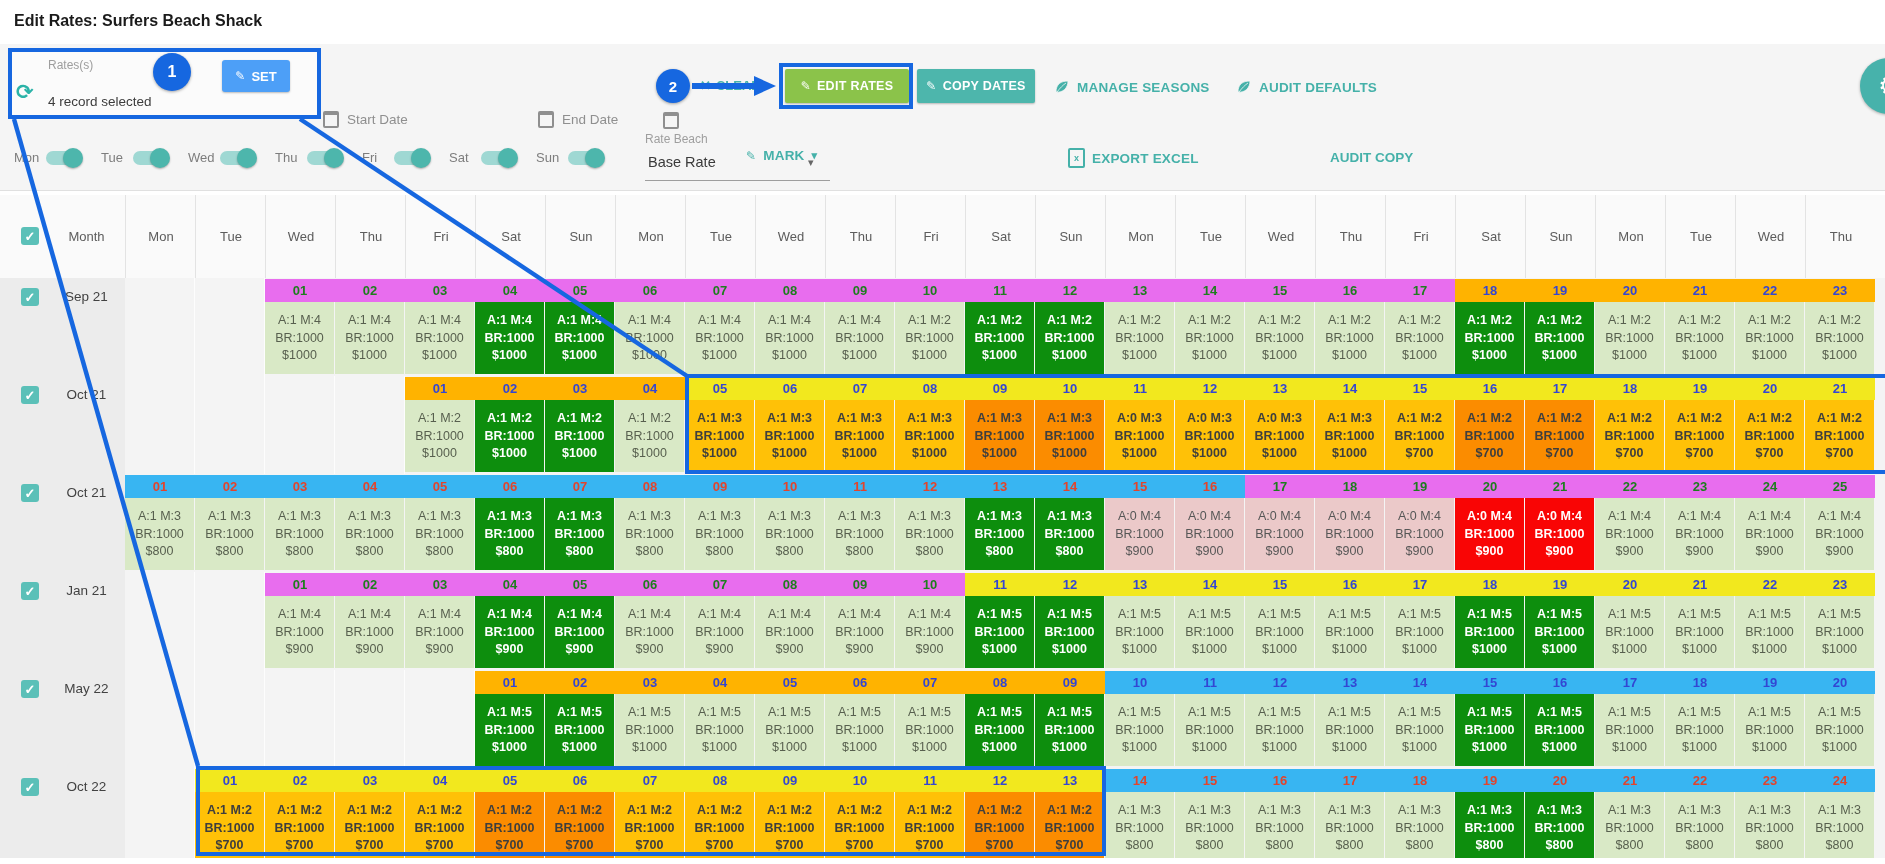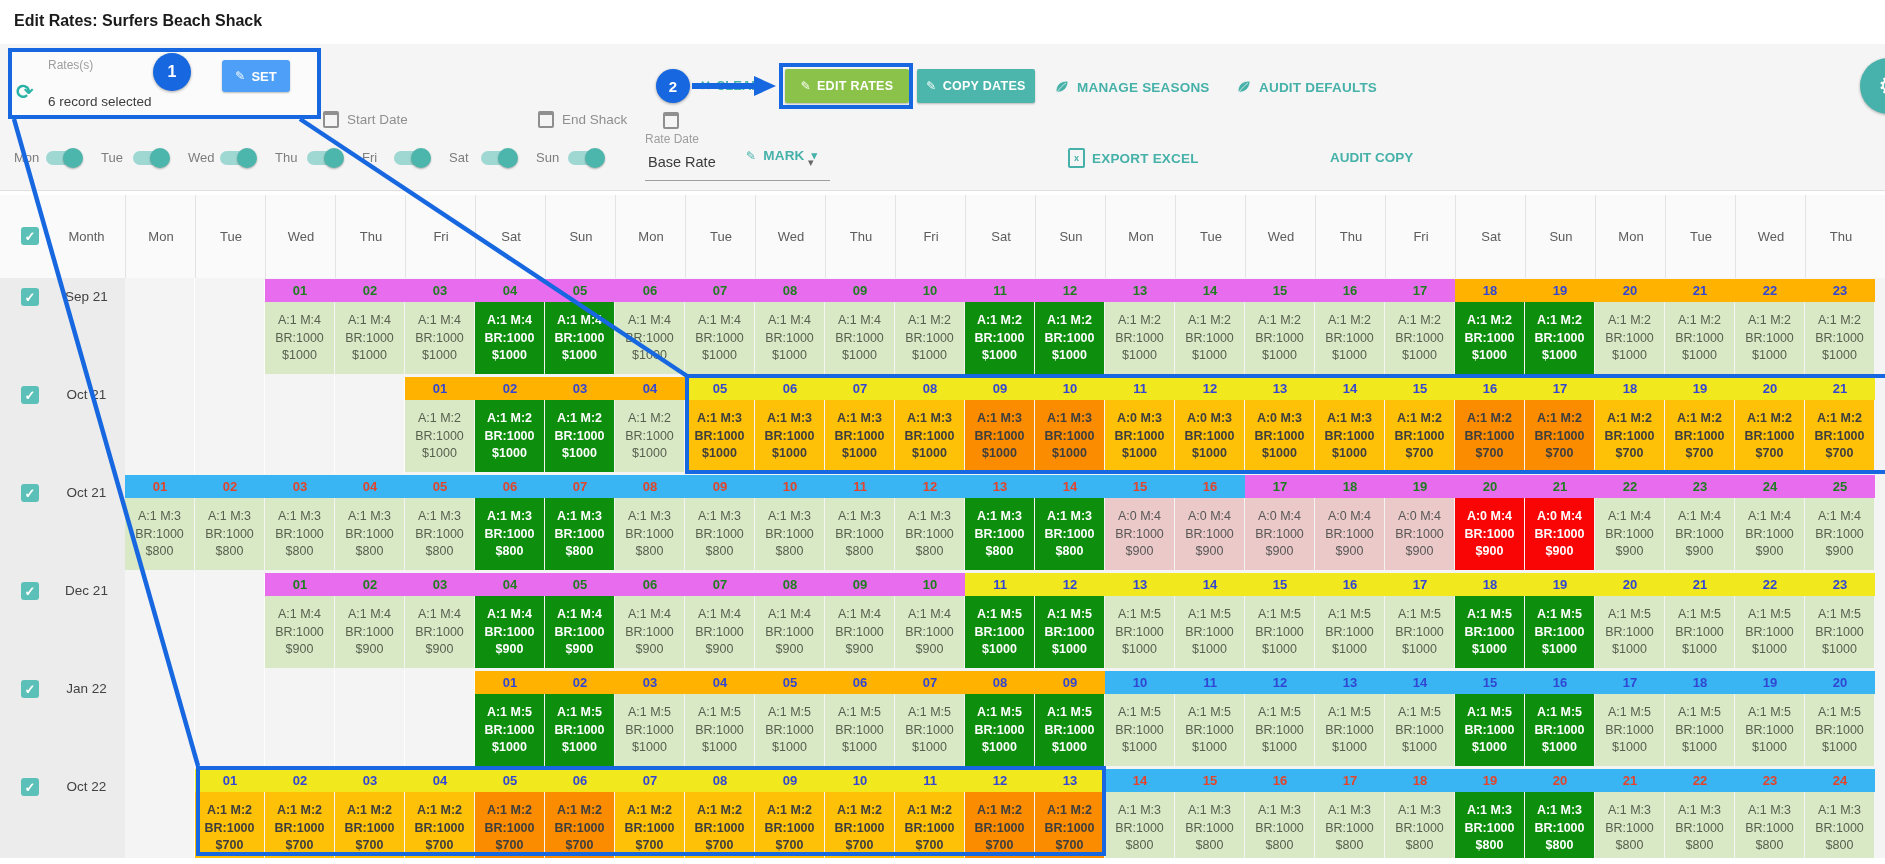--- a/index.html
+++ b/index.html
@@ -54,33 +54,33 @@
 <body>
 
 <div id="app">
   <div class="abs band-toolbars"></div>
 
   <div class="abs page-title">Edit Rates: Surfers Beach Shack</div>
 
   <div class="abs season-panel"></div>
   <span class="abs icon-refresh">⟳</span>
   <span class="abs season-label">Rates(s)</span>
-  <span class="abs season-value">6 record selected</span>
+  <span class="abs season-value">4 record selected</span>
   <div class="abs btn btn-set">
     <span class="pencil">✎</span>
     <span>SET</span>
   </div>
 
   <div class="abs datefield" style="left:323px;top:111px;">
     <span class="cal"></span>
     <span>Start Date</span>
   </div>
   <div class="abs datefield" style="left:538px;top:111px;">
     <span class="cal"></span>
-    <span>End Shack</span>
+    <span>End Date</span>
   </div>
   <span class="abs cal" style="left:663px;top:112px;"></span>
 
   <div class="abs clear-link">
     <span>✕</span>
     <span>CLEAR</span>
   </div>
   <div class="abs btn btn-edit-rates">
     <span class="pencil">✎</span>
     <span>EDIT RATES</span>
@@ -115,21 +115,21 @@
       <span class="abs dow-label" style="left: 275px;">Thu</span>
       <div class="abs toggle" style="left: 307px;"></div>
       <span class="abs dow-label" style="left: 362px;">Fri</span>
       <div class="abs toggle" style="left: 394px;"></div>
       <span class="abs dow-label" style="left: 449px;">Sat</span>
       <div class="abs toggle" style="left: 481px;"></div>
       <span class="abs dow-label" style="left: 536px;">Sun</span>
       <div class="abs toggle" style="left: 568px;"></div>
     </div>
 
-  <span class="abs rateplan-label">Rate Date</span>
+  <span class="abs rateplan-label">Rate Beach</span>
   <span class="abs rateplan-value">Base Rate</span>
   <span class="abs rateplan-caret caret">▾</span>
   <div class="abs rateplan-line"></div>
 
   <div class="abs teal-action mark-link">
     <span class="pencil">✎</span>
     <span>MARK</span>
     <span class="caret">▾</span>
   </div>
   <div class="abs teal-action export-link">
@@ -737,21 +737,21 @@
           <div class="cellbody" style="background: rgb(217, 233, 198); color: rgb(87, 95, 78); height: 72px;">
             <div>A:1 M:4</div>
             <div>BR:1000</div>
             <div>$900</div>
           </div>
         </div>
       </div>
       <div class="mrow" style="top: 572px; height: 98px;">
         <div class="dayarea"></div>
         <div class="checkbox" style="left: 21px; top: 10px;">✓</div>
-        <div class="month-label">Dec 21</div>
+        <div class="month-label">Jan 21</div>
         <div class="emptycell" style="left: 125px;"></div>
         <div class="emptycell" style="left: 195px;"></div>
         <div class="daycell" style="left: 265px; height: 96px;">
           <div class="strip" style="background: rgb(232, 109, 238); color: rgb(30, 125, 30);">01</div>
           <div class="cellbody" style="background: rgb(217, 233, 198); color: rgb(87, 95, 78); height: 72px;">
             <div>A:1 M:4</div>
             <div>BR:1000</div>
             <div>$900</div>
           </div>
         </div>
@@ -928,21 +928,21 @@
           <div class="cellbody" style="background: rgb(217, 233, 198); color: rgb(87, 95, 78); height: 72px;">
             <div>A:1 M:5</div>
             <div>BR:1000</div>
             <div>$1000</div>
           </div>
         </div>
       </div>
       <div class="mrow" style="top: 670px; height: 98px;">
         <div class="dayarea"></div>
         <div class="checkbox" style="left: 21px; top: 10px;">✓</div>
-        <div class="month-label">Jan 22</div>
+        <div class="month-label">May 22</div>
         <div class="emptycell" style="left: 125px;"></div>
         <div class="emptycell" style="left: 195px;"></div>
         <div class="emptycell" style="left: 265px;"></div>
         <div class="emptycell" style="left: 335px;"></div>
         <div class="emptycell" style="left: 405px;"></div>
         <div class="daycell" style="left: 475px; height: 96px;">
           <div class="strip" style="background: rgb(255, 179, 0); color: rgb(51, 70, 211);">01</div>
           <div class="cellbody" style="background: rgb(13, 142, 13); color: rgb(255, 255, 255); height: 72px; font-weight: bold;">
             <div>A:1 M:5</div>
             <div>BR:1000</div>

